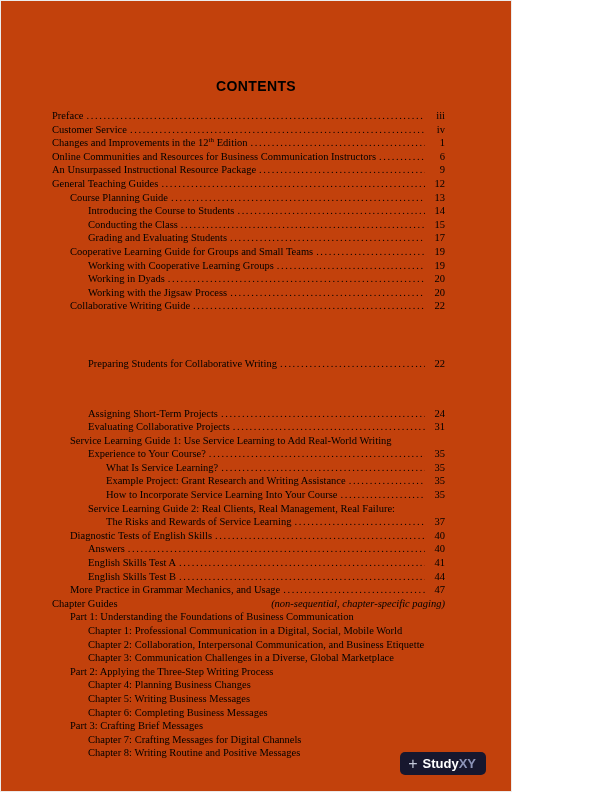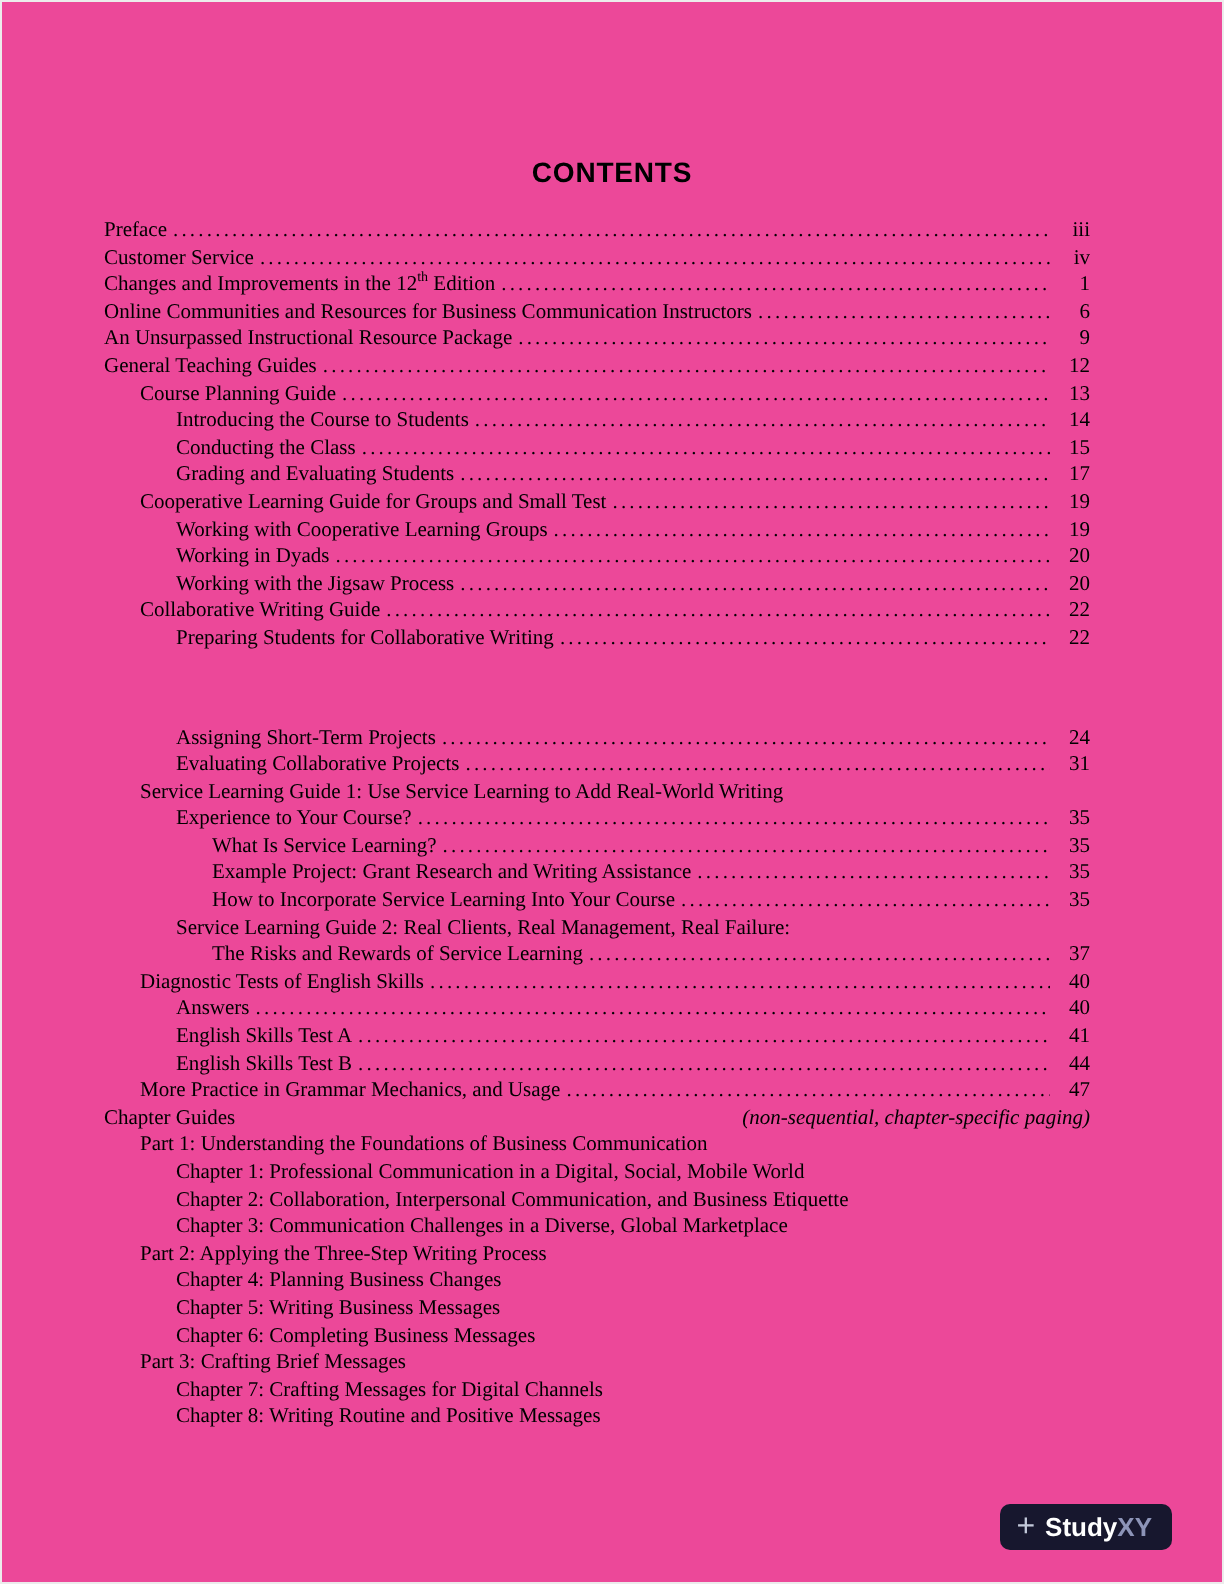--- a/index.html
+++ b/index.html
@@ -1,20 +1,20 @@
 <!DOCTYPE html>
 <html><head>
 <meta charset="utf-8">
 <style>
   html, body { margin: 0; padding: 0; background: #ffffff; }
   .page {
     position: relative;
-    width: 612px;
+    width: 512px;
     height: 792px;
-    background: #ec4899;
+    background: #c2410c;
     font-family: "Liberation Serif", serif;
     color: #000000;
     overflow: hidden;
     box-shadow: inset 0 0 0 1px #ececec;
   }
   .title {
     position: absolute;
     top: 78px;
     left: 0;
     width: 100%;
@@ -135,21 +135,21 @@
         <span class="txt"><span>Conducting the Class</span></span>
         <span class="dots"></span>
         <span class="pagenum">15</span>
       </div>
       <div class="row" style="padding-left: 36px;">
         <span class="txt"><span>Grading and Evaluating Students</span></span>
         <span class="dots"></span>
         <span class="pagenum">17</span>
       </div>
       <div class="row" style="padding-left: 18px;">
-        <span class="txt"><span>Cooperative Learning Guide for Groups and Small Test</span></span>
+        <span class="txt"><span>Cooperative Learning Guide for Groups and Small Teams</span></span>
         <span class="dots"></span>
         <span class="pagenum">19</span>
       </div>
       <div class="row" style="padding-left: 36px;">
         <span class="txt"><span>Working with Cooperative Learning Groups</span></span>
         <span class="dots"></span>
         <span class="pagenum">19</span>
       </div>
       <div class="row" style="padding-left: 36px;">
         <span class="txt"><span>Working in Dyads</span></span>
@@ -159,21 +159,21 @@
       <div class="row" style="padding-left: 36px;">
         <span class="txt"><span>Working with the Jigsaw Process</span></span>
         <span class="dots"></span>
         <span class="pagenum">20</span>
       </div>
       <div class="row" style="padding-left: 18px;">
         <span class="txt"><span>Collaborative Writing Guide</span></span>
         <span class="dots"></span>
         <span class="pagenum">22</span>
       </div>
-      <div class="row" style="padding-left: 36px;">
+      <div class="row" style="padding-left: 36px; margin-top: 44px;">
         <span class="txt"><span>Preparing Students for Collaborative Writing</span></span>
         <span class="dots"></span>
         <span class="pagenum">22</span>
       </div>
       <div class="row" style="padding-left: 36px; margin-top: 36px;">
         <span class="txt"><span>Assigning Short-Term Projects</span></span>
         <span class="dots"></span>
         <span class="pagenum">24</span>
       </div>
       <div class="row" style="padding-left: 36px;">

